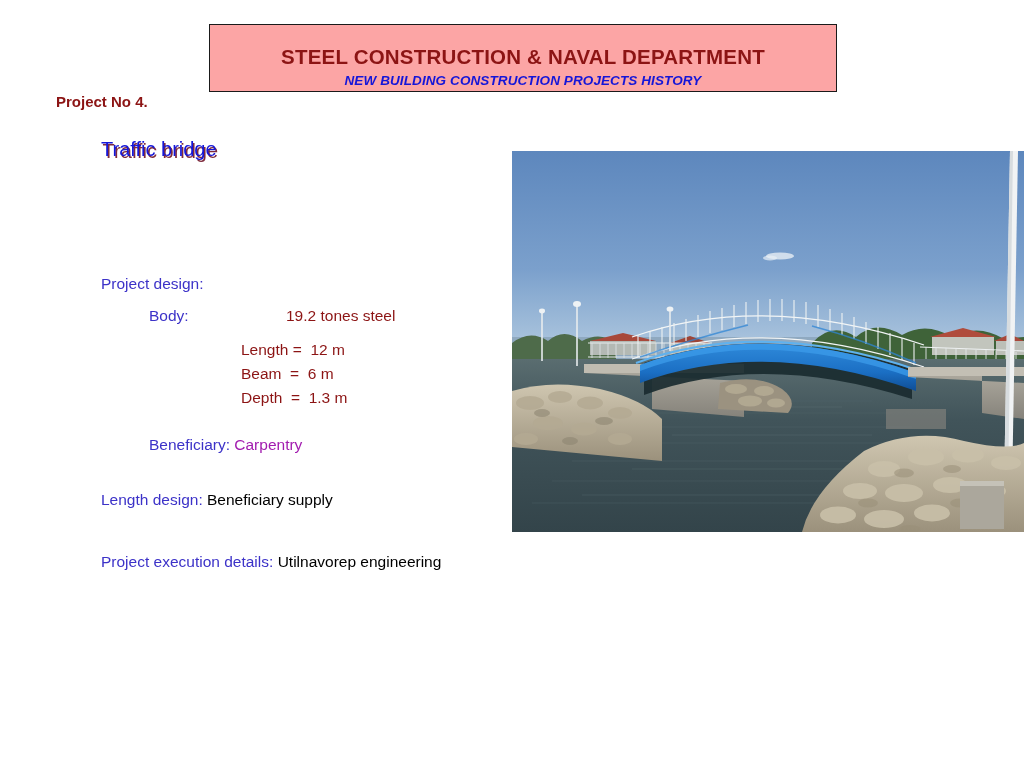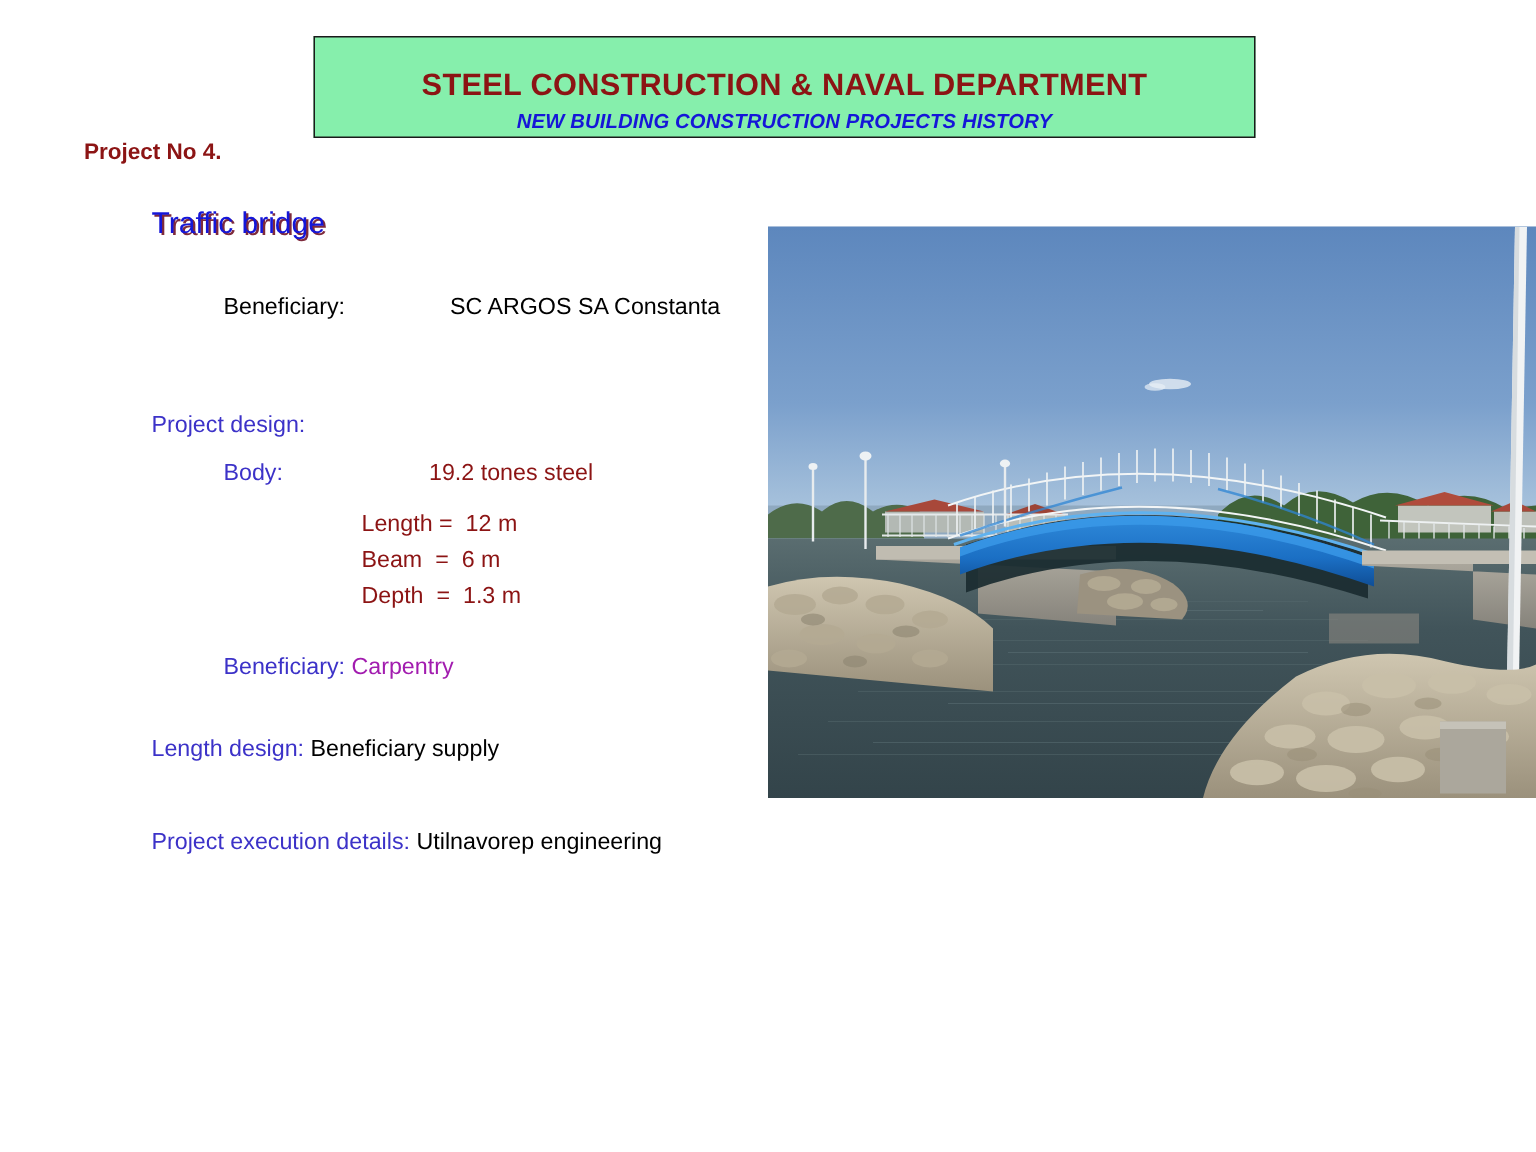--- a/index.html
+++ b/index.html
@@ -17,21 +17,21 @@
     height: 768px;
     background: #ffffff;
   }
 
   
   .header-box {
     position: absolute;
     left: 209px; top: 24px;
     width: 628px; height: 68px;
     border: 1.5px solid #1a1a1a;
-    background: #86efac;
+    background: #fca5a5;
     display: flex;
     flex-direction: column;
     align-items: center;
     justify-content: center;
     padding-top: 17px;
   }
   .header-title {
     color: #8c1414;
     font-size: 20.5px;
     font-weight: bold;
@@ -154,23 +154,20 @@
 
   <div class="header-box">
     <div class="header-title">STEEL CONSTRUCTION &amp; NAVAL DEPARTMENT</div>
     <div class="header-subtitle">NEW BUILDING CONSTRUCTION PROJECTS HISTORY</div>
   </div>
 
   <div class="project-no">Project No 4.</div>
 
   <div class="slide-heading">Traffic bridge</div>
 
-  <div class="beneficiary-row">
-    <span class="beneficiary-label">Beneficiary:</span><span class="beneficiary-value">SC ARGOS SA Constanta</span>
-  </div>
 
   <div class="project-details-label">Project design:</div>
 
   <div class="body-row">
     <span class="body-label">Body:</span><span class="body-value">19.2 tones steel</span>
   </div>
 
   <div class="dims">
     <div class="dim-line">Length =  12 m</div>
     <div class="dim-line">Beam  =  6 m</div>

